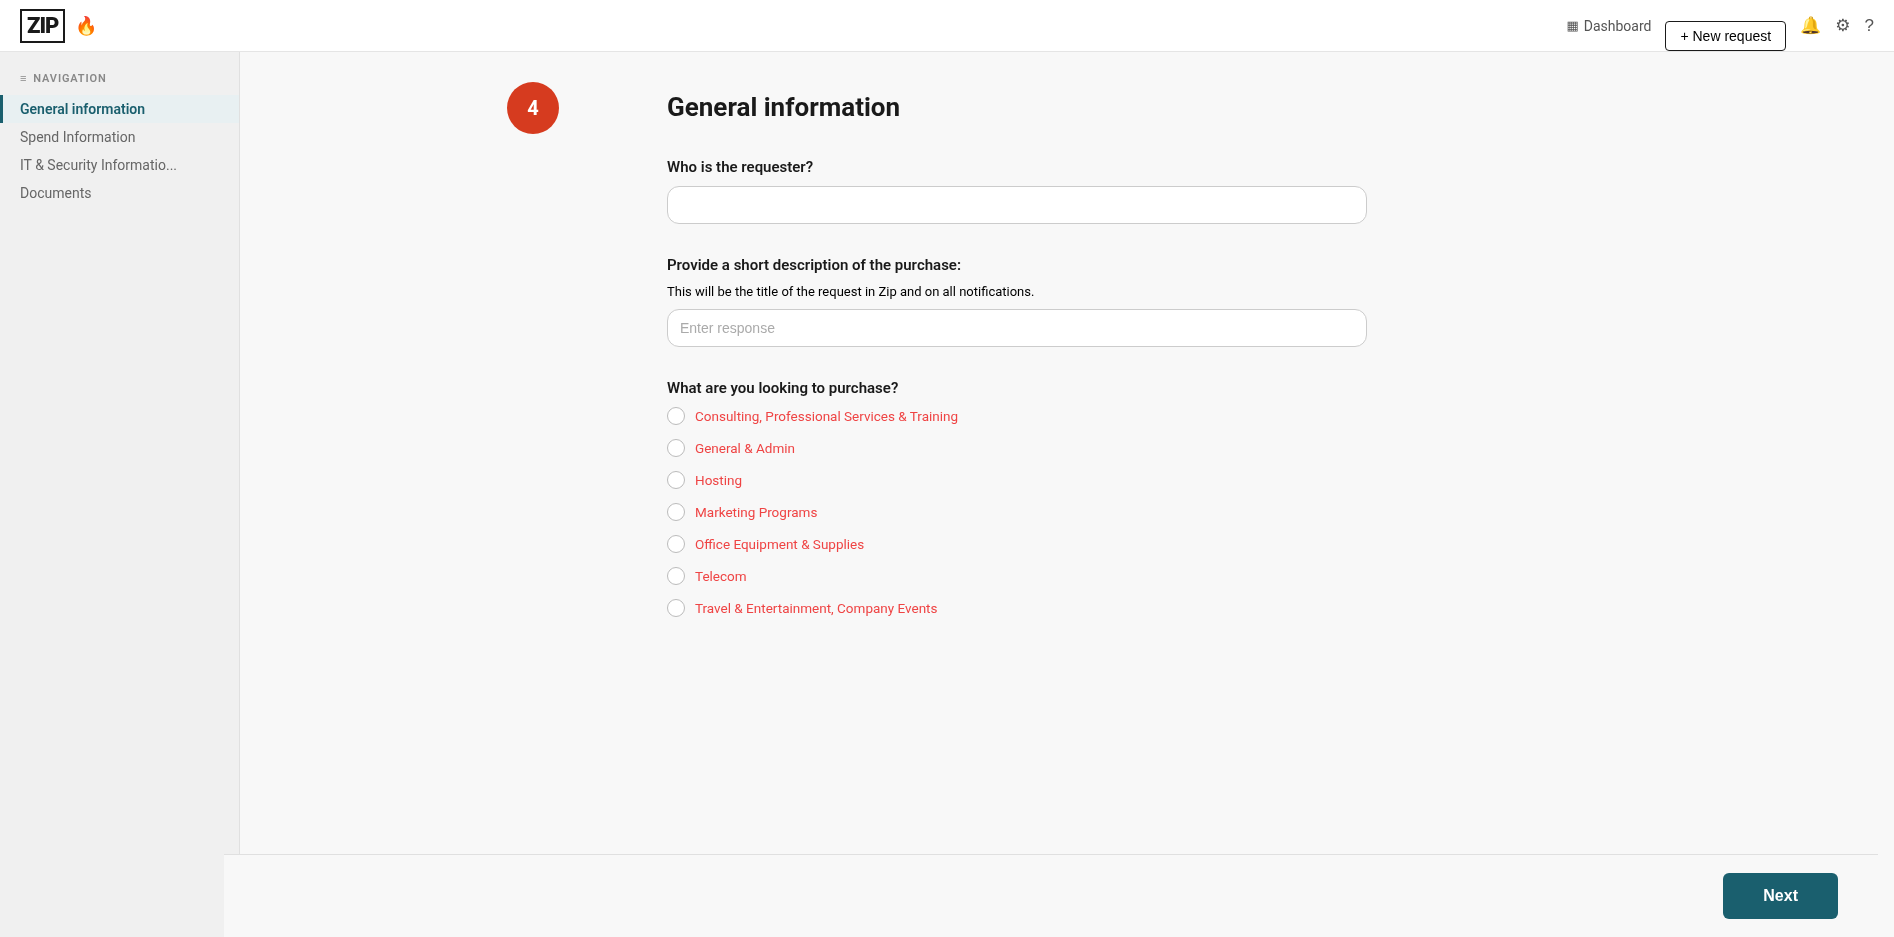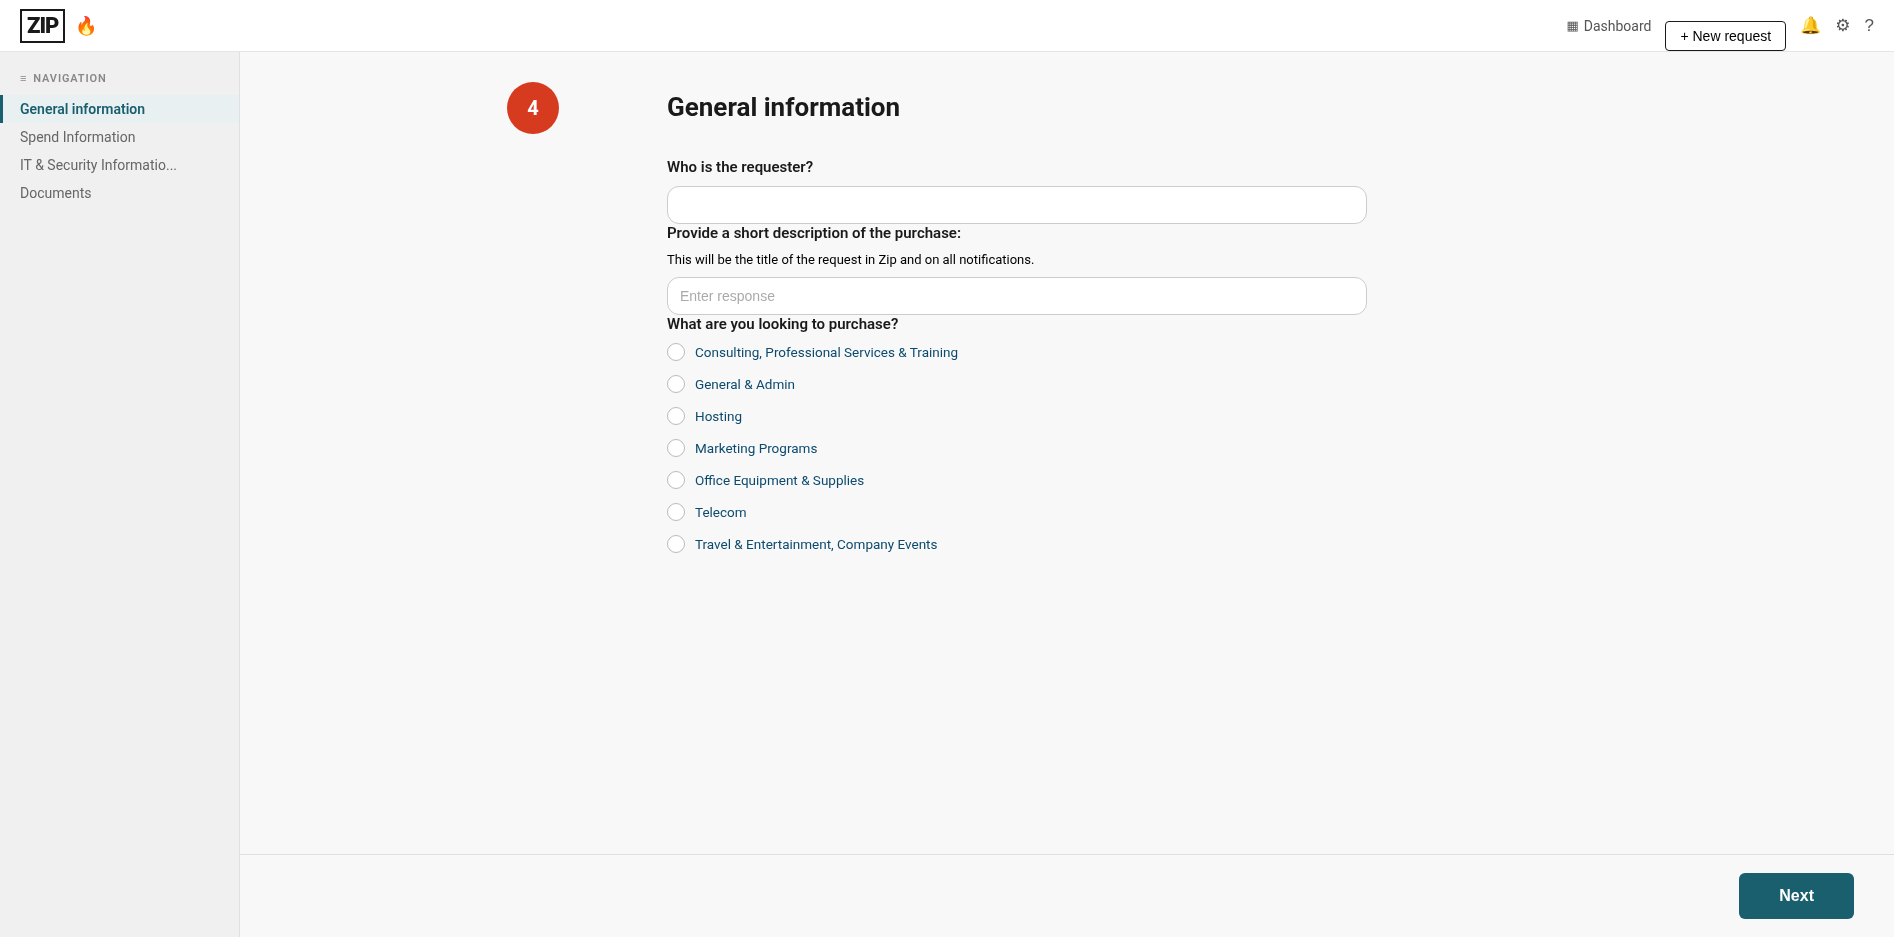--- a/index.html
+++ b/index.html
@@ -134,20 +134,21 @@
     }
 
     .page-title {
       font-size: 26px;
       font-weight: 700;
       margin-bottom: 36px;
       color: #1a1a1a;
     }
 
     .field-group {
+      margin-bottom: 32px;
     }
 
     .field-label {
       font-size: 15px;
       font-weight: 600;
       margin-bottom: 10px;
       color: #1a1a1a;
     }
 
     .field-sublabel {
@@ -171,27 +172,27 @@
     .radio-group { display: flex; flex-direction: column; gap: 14px; margin-top: 6px; }
     .radio-item { display: flex; align-items: center; gap: 10px; cursor: pointer; }
     .radio-circle {
       width: 18px;
       height: 18px;
       border-radius: 50%;
       border: 1.5px solid #bbb;
       background: #fff;
       flex-shrink: 0;
     }
-    .radio-label { font-size: 13.5px; color: #0c4a6e; }
+    .radio-label { font-size: 13.5px; color: #ef4444; }
 
     
     .bottom-bar {
       position: fixed;
       bottom: 0;
-      right: 0;
+      right: 16px;
       width: calc(100% - 240px);
       background: #f8f8f8;
       border-top: 1px solid #e0e0e0;
       padding: 18px 40px;
       display: flex;
       justify-content: flex-end;
       z-index: 20;
     }
     .next-btn {
       background: #1a5f6e;

